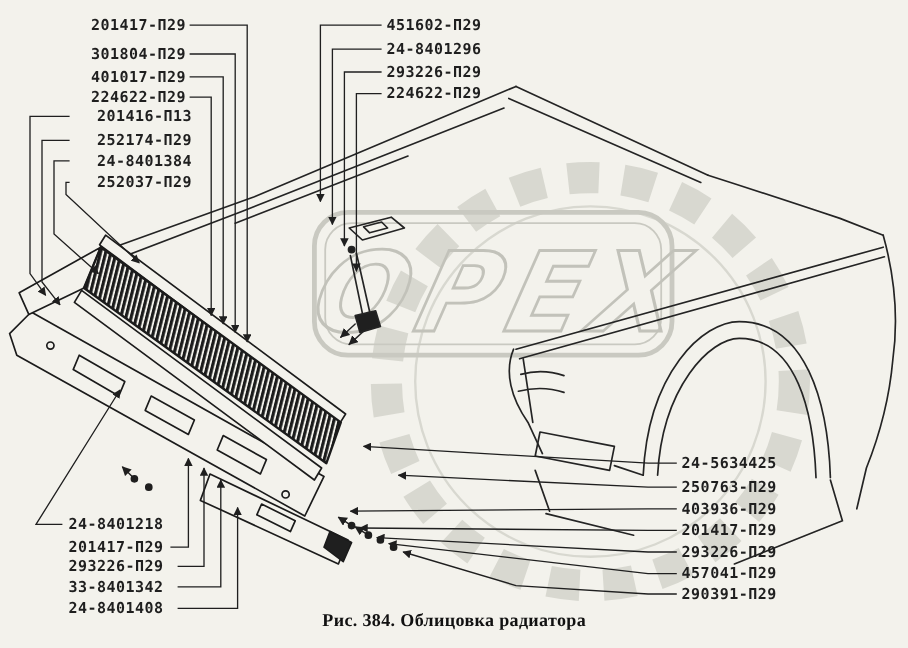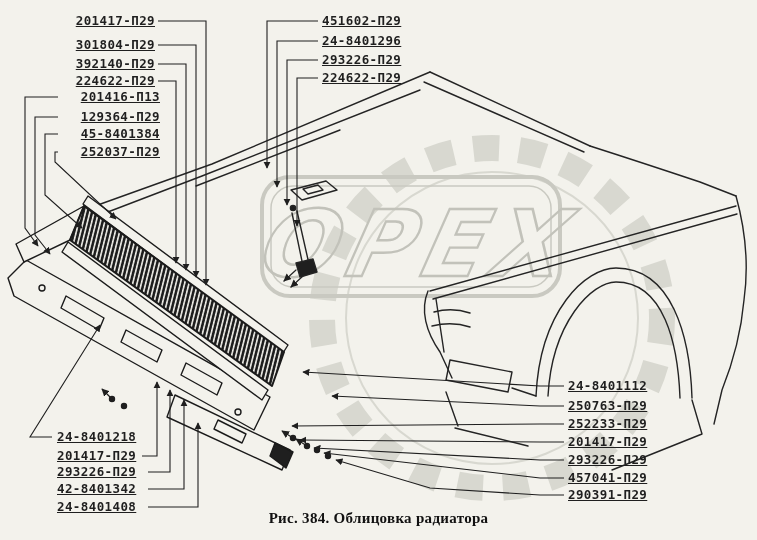--- a/index.html
+++ b/index.html
@@ -16,21 +16,20 @@
     font-family:"DejaVu Sans Mono", monospace;
   }
   #drawing{position:absolute;left:0;top:0;}
   .plbl{
     position:absolute;
     font:700 12.5px "DejaVu Sans Mono", monospace;
     color:var(--ink);
     letter-spacing:.4px;
     white-space:nowrap;
     line-height:15px;
-    text-decoration:underline;
   }
   .r{width:100px;text-align:right;}
   #caption{
     position:absolute;left:0;right:0;top:510px;
     text-align:center;
     font:700 15px "Liberation Serif", serif;
     color:#111;
     letter-spacing:.3px;
   }
 </style>
@@ -160,40 +159,40 @@
       <path d="M564,424 H540 L292,426" marker-end="url(#arr)"></path>
       <path d="M564,442 H540 L300,440" marker-end="url(#arr)"></path>
       <path d="M564,460 H540 L314,448" marker-end="url(#arr)"></path>
       <path d="M564,478 H540 L324,453" marker-end="url(#arr)"></path>
       <path d="M564,495 H540 L430,488 L336,460" marker-end="url(#arr)"></path>
     </g>
   </svg>
 
   <div class="plbl r" style="left:55px;top:13px">201417-П29</div>
   <div class="plbl r" style="left:55px;top:37px">301804-П29</div>
-  <div class="plbl r" style="left:55px;top:56px">392140-П29</div>
+  <div class="plbl r" style="left:55px;top:56px">401017-П29</div>
   <div class="plbl r" style="left:55px;top:73px">224622-П29</div>
   <div class="plbl r" style="left:60px;top:89px">201416-П13</div>
-  <div class="plbl r" style="left:60px;top:109px">129364-П29</div>
-  <div class="plbl r" style="left:60px;top:126px">45-8401384</div>
+  <div class="plbl r" style="left:60px;top:109px">252174-П29</div>
+  <div class="plbl r" style="left:60px;top:126px">24-8401384</div>
   <div class="plbl r" style="left:60px;top:144px">252037-П29</div>
 
   <div class="plbl" style="left:322px;top:13px">451602-П29</div>
   <div class="plbl" style="left:322px;top:33px">24-8401296</div>
   <div class="plbl" style="left:322px;top:52px">293226-П29</div>
   <div class="plbl" style="left:322px;top:70px">224622-П29</div>
 
   <div class="plbl" style="left:57px;top:429px">24-8401218</div>
   <div class="plbl" style="left:57px;top:448px">201417-П29</div>
   <div class="plbl" style="left:57px;top:464px">293226-П29</div>
-  <div class="plbl" style="left:57px;top:481px">42-8401342</div>
+  <div class="plbl" style="left:57px;top:481px">33-8401342</div>
   <div class="plbl" style="left:57px;top:499px">24-8401408</div>
 
-  <div class="plbl" style="left:568px;top:378px">24-8401112</div>
+  <div class="plbl" style="left:568px;top:378px">24-5634425</div>
   <div class="plbl" style="left:568px;top:398px">250763-П29</div>
-  <div class="plbl" style="left:568px;top:416px">252233-П29</div>
+  <div class="plbl" style="left:568px;top:416px">403936-П29</div>
   <div class="plbl" style="left:568px;top:434px">201417-П29</div>
   <div class="plbl" style="left:568px;top:452px">293226-П29</div>
   <div class="plbl" style="left:568px;top:470px">457041-П29</div>
   <div class="plbl" style="left:568px;top:487px">290391-П29</div>
 
   <div id="caption">Рис. 384. Облицовка радиатора</div>
 </div>
 
 </body></html>

